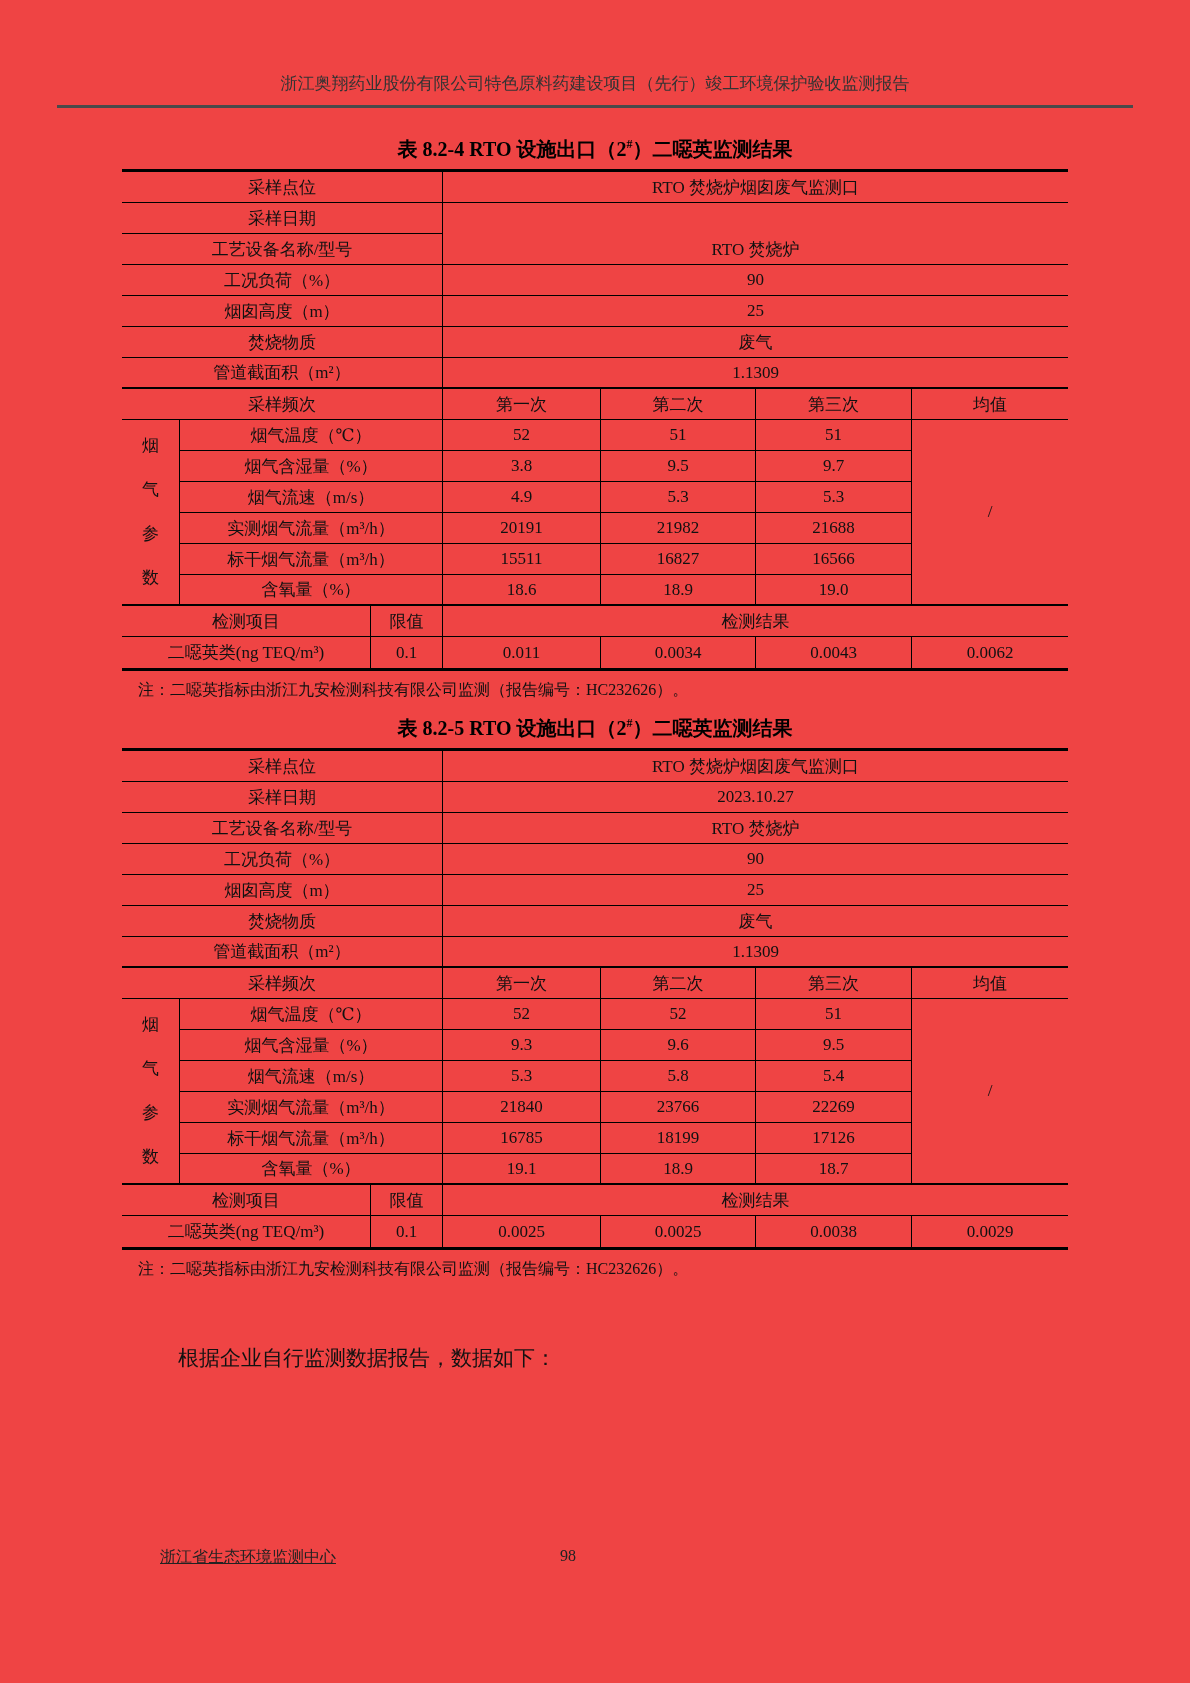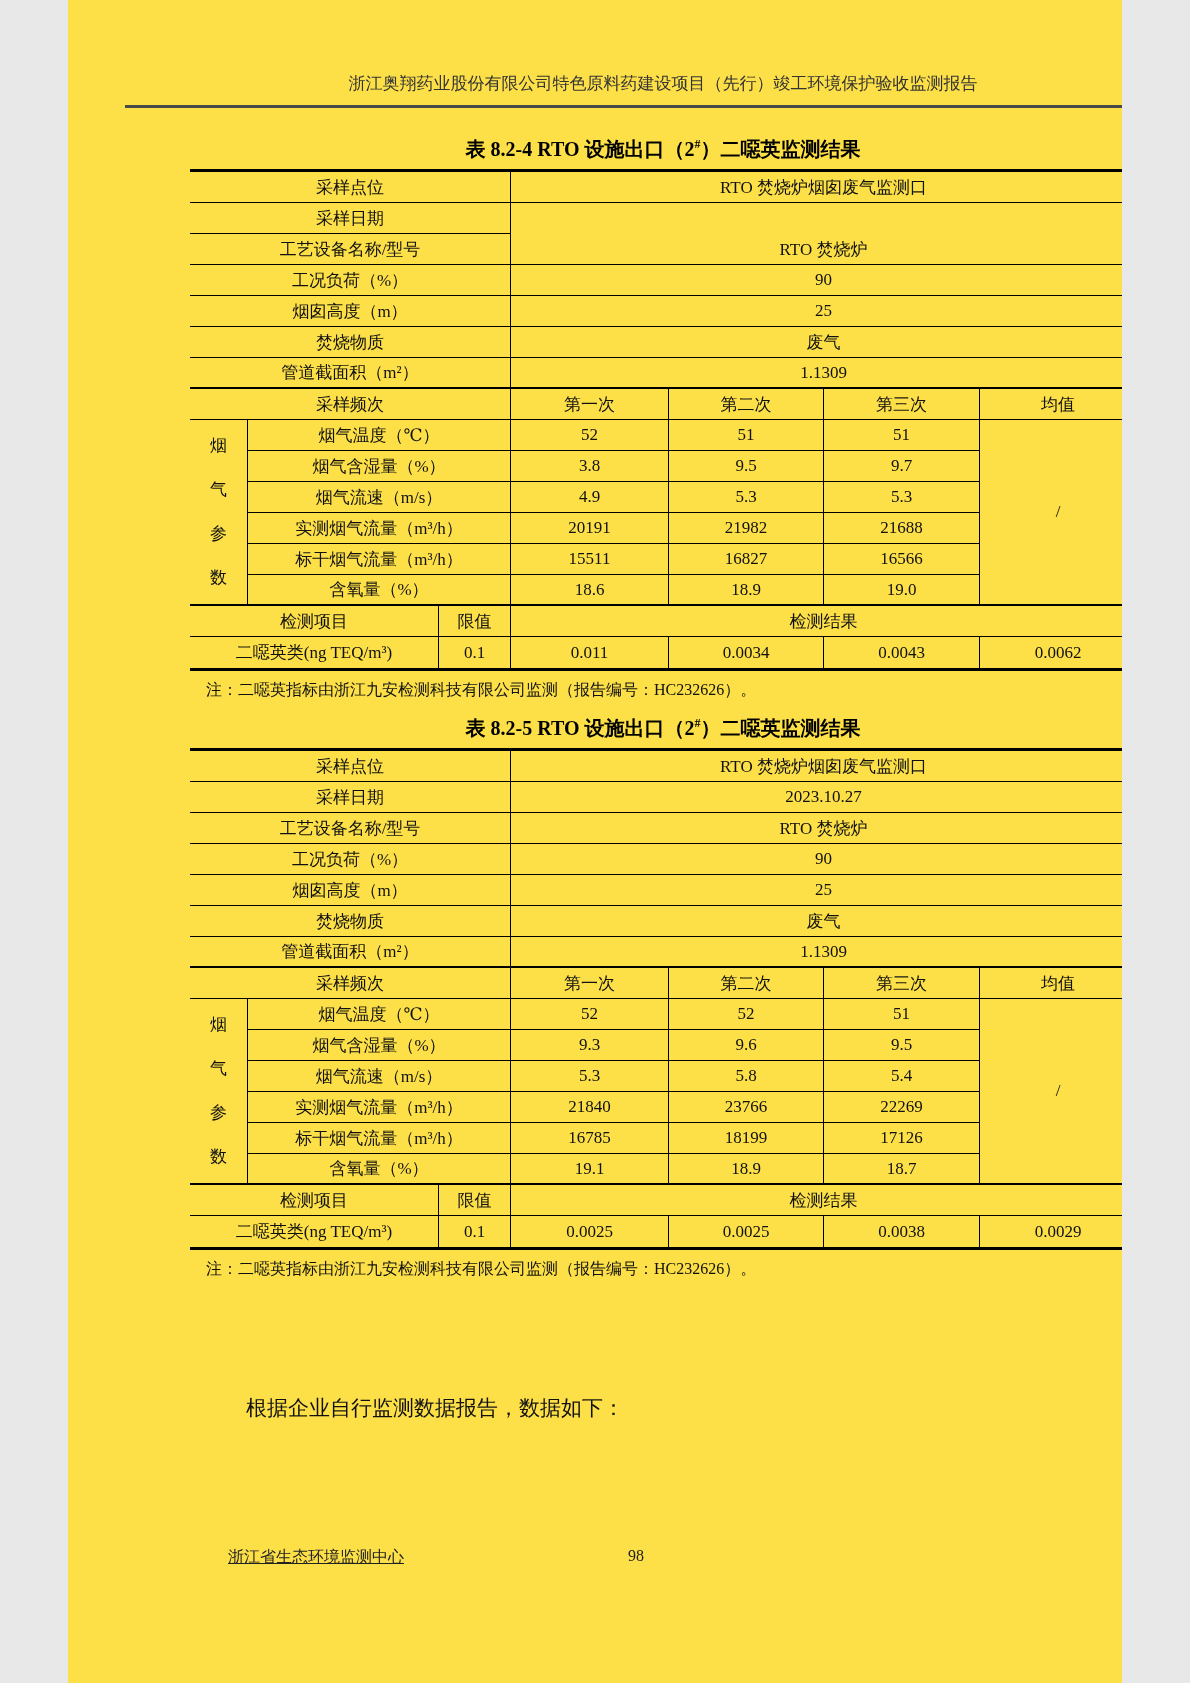--- a/index.html
+++ b/index.html
@@ -1,18 +1,18 @@
 <!DOCTYPE html>
 <html><head>
 <meta charset="utf-8">
 <style>
   html,body { margin:0; padding:0; background:#e8e8e8; }
   .page {
-    position:relative; width:1054px; height:1683px; margin:0 auto;
-    background:#fde047; overflow:hidden;
+    position:relative; width:1190px; height:1683px; margin:0 auto;
+    background:#ef4444; overflow:hidden;
     font-family:"Liberation Serif","DejaVu Serif",serif;
     color:#111;
   }
   .hdr {
     position:absolute; top:72px; left:57px; width:1076px;
     text-align:center; font-size:17px; color:#333;
     padding-bottom:10px; border-bottom:3px solid #4a4a4a;
   }
   .content { position:absolute; left:122px; top:122px; width:946px; }
   .tbl-title {
@@ -32,21 +32,21 @@
     display:flex; align-items:center; justify-content:center;
     text-align:center; padding:0 4px;
     border-right:1px solid #000; border-bottom:1px solid #000;
     overflow:hidden; white-space:nowrap;
   }
   .noR { border-right:none; }
   .noB { border-bottom:none; }
   .thickB { border-bottom-width:2px; }
   .vtext { width:1.1em; word-break:break-all; white-space:normal; line-height:2.6; text-align:center; margin:auto; }
   .note { font-size:16px; margin:9px 0 2px 0; padding-left:16px; color:#111; }
-  .para { font-size:21px; margin:114px 0 0 0; text-indent:56px; color:#111; }
+  .para { font-size:21px; margin:64px 0 0 0; text-indent:56px; color:#111; }
   .footer { position:absolute; top:1547px; left:0; width:1190px; font-size:16px; color:#222; }
   .footer-org { position:absolute; left:160px; top:0;text-decoration:underline; }
   .footer-page { position:absolute; left:560px; top:0; }
 </style>
 </head>
 <body>
 
 <div class="page">
 
   <div class="hdr">

